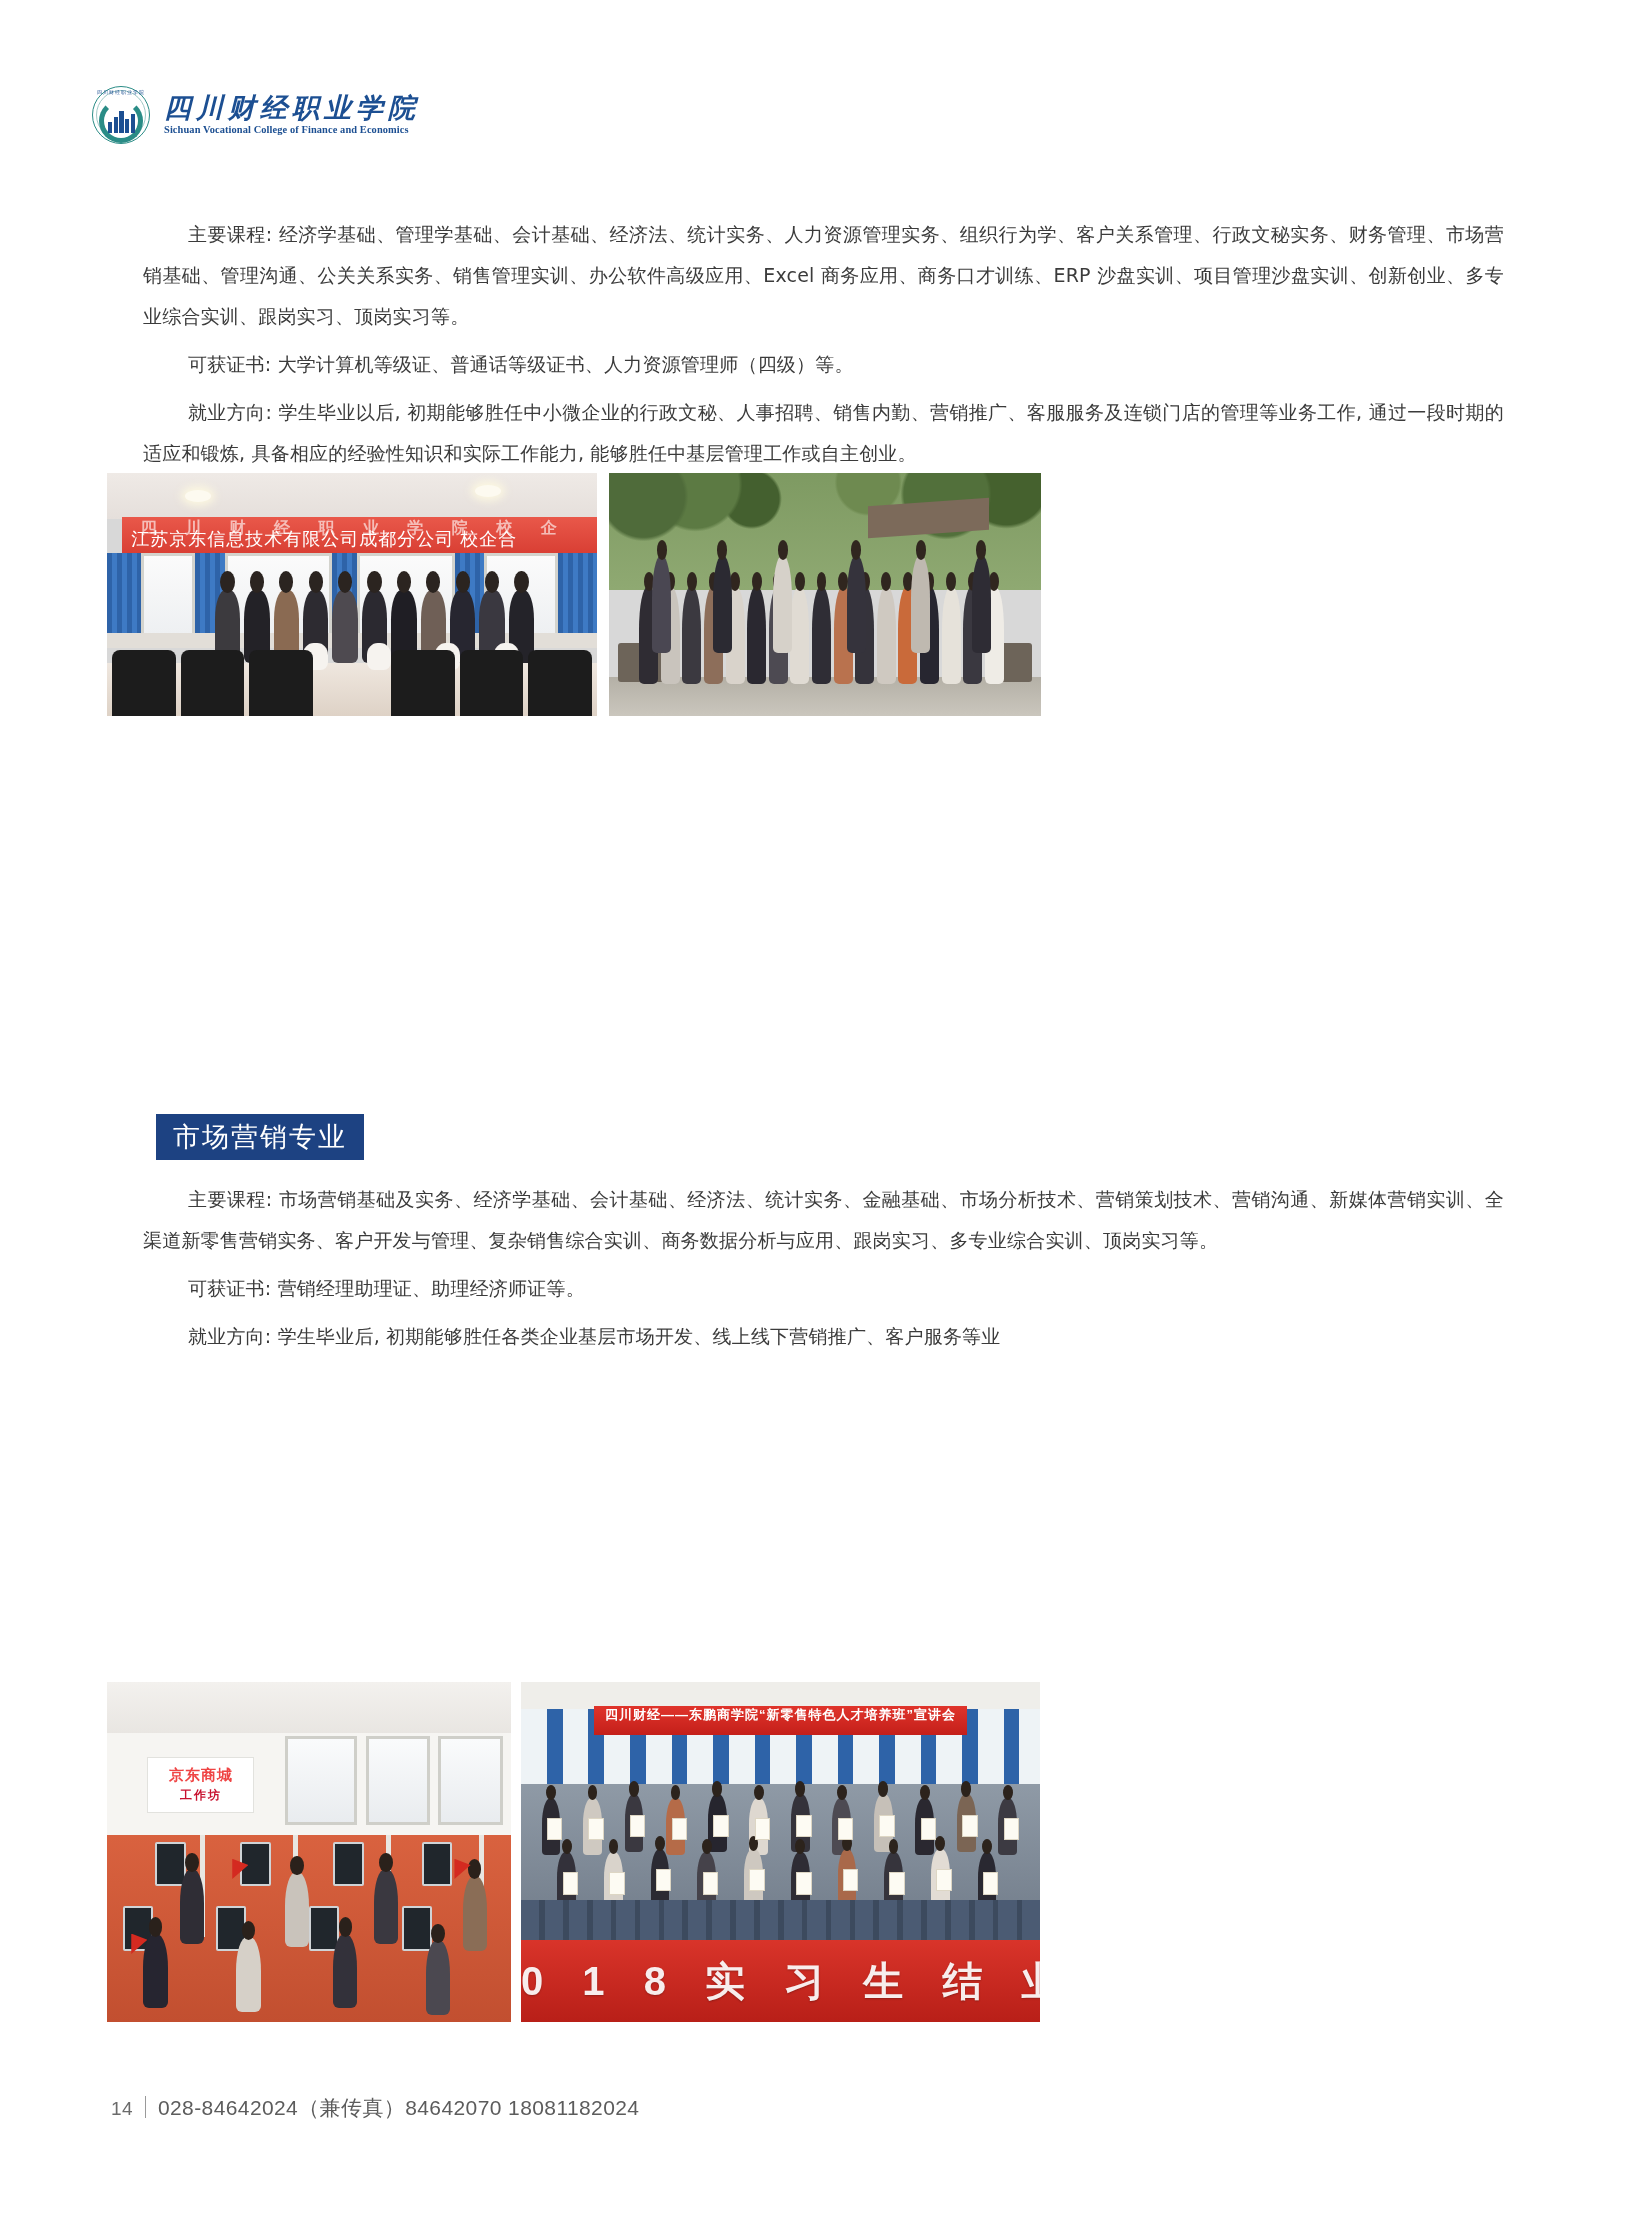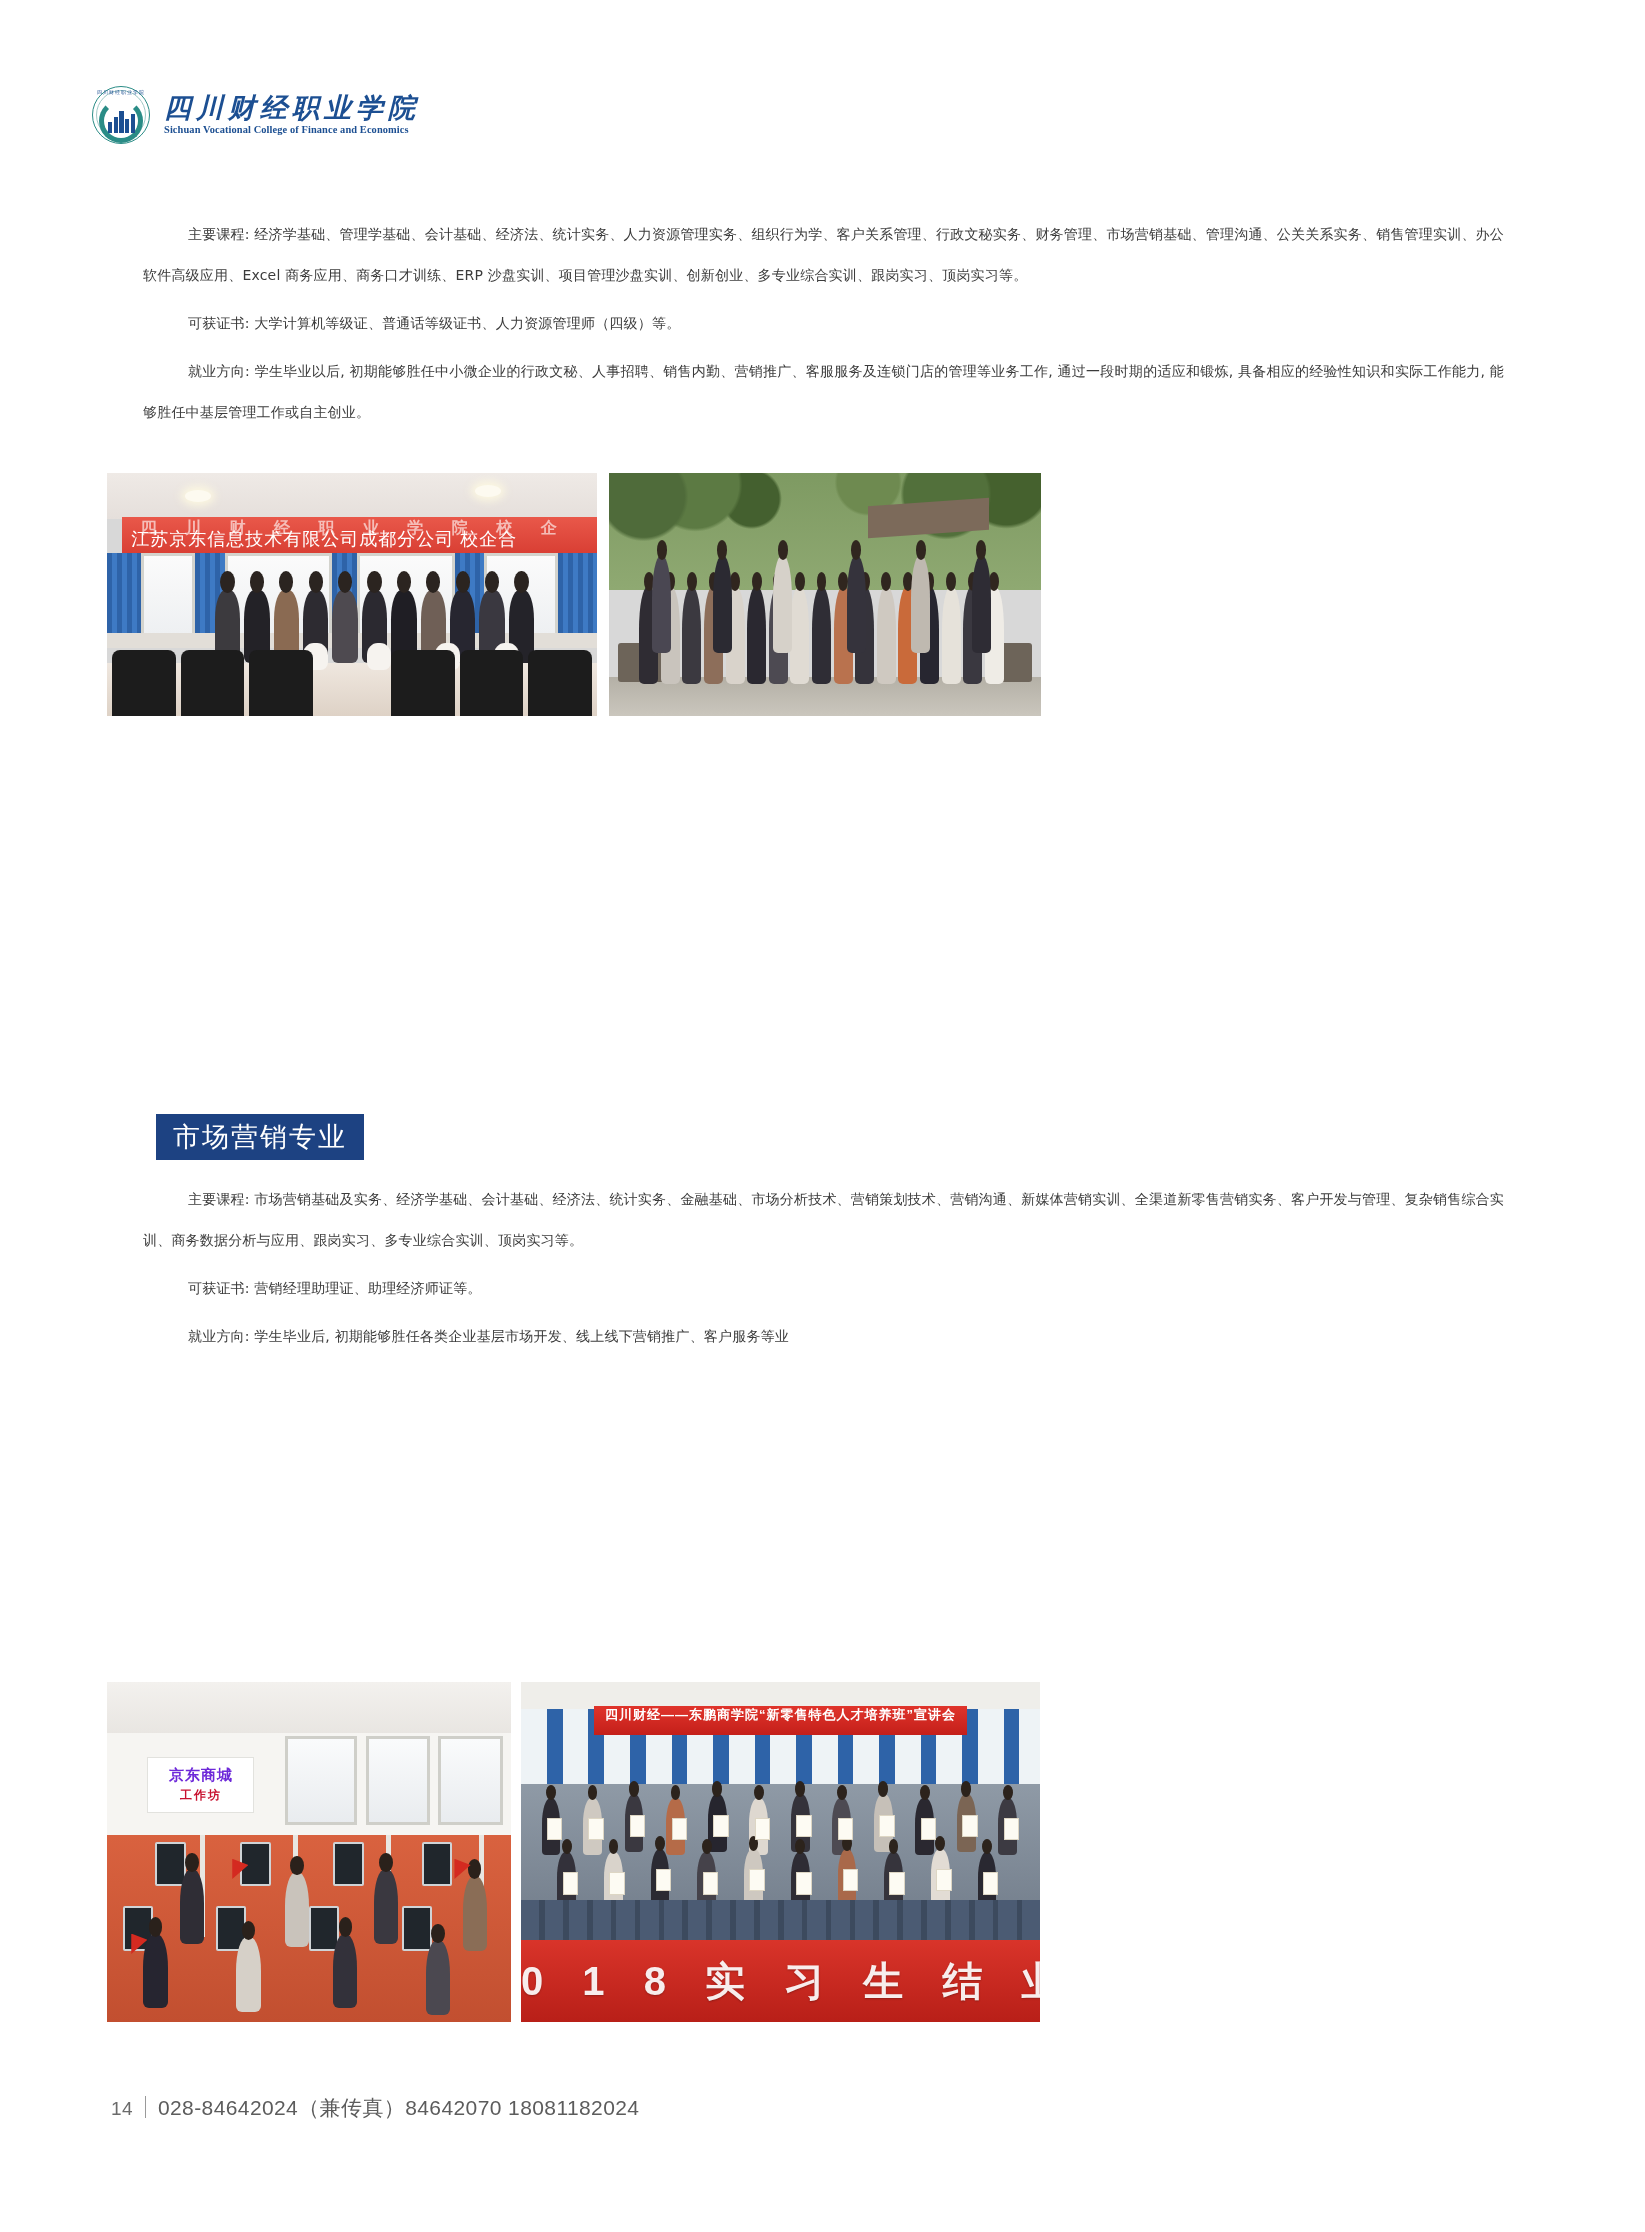--- a/index.html
+++ b/index.html
@@ -120,21 +120,21 @@
   
   .content {
     position: absolute;
     left: 143px;
     top: 214px;
     width: 1361px;
   }
   p.para {
     margin: 0 0 7px 0;
     font-family: "DejaVu Sans", "Liberation Sans", sans-serif;
-    font-size: 14px;
+    font-size: 19px;
     line-height: 41px;
     color: #3b3b3b;
     text-align: justify;
     text-indent: 45px;
     letter-spacing: 0.2px;
   }
   p.para.tight { margin-bottom: 0; }
 
   
   .section-heading {
@@ -270,21 +270,21 @@
   .p3-wall {
     position: absolute; left:0; top: 15%; width:100%; height: 30%;
     background: #f6f5f2;
   }
   .p3-logo {
     position: absolute; left: 10%; top: 22%; width: 26%; height: 16%;
     background: #ffffff; border: 1px solid #e2e2de;
     display: flex; flex-direction: column; align-items: center;
     justify-content: center; gap: 2px;
   }
-  .p3-logo .l1 { color: #6d28d9; font-size: 15px; font-weight: bold; letter-spacing: 1px; }
+  .p3-logo .l1 { color: #ef4444; font-size: 15px; font-weight: bold; letter-spacing: 1px; }
   .p3-logo .l2 { color: #c8102e; font-size: 12px; font-weight: bold; letter-spacing: 2px; }
   .p3-window {
     position: absolute; top: 16%; height: 26%;
     border: 3px solid #cfcfc9; background: linear-gradient(180deg,#fafbfc,#e9ecef);
     box-sizing: border-box;
   }
   .p3-desk {
     position: absolute; left:0; top: 45%; width: 100%; height: 55%;
     background: linear-gradient(180deg,#d9623f,#c24f30);
   }

